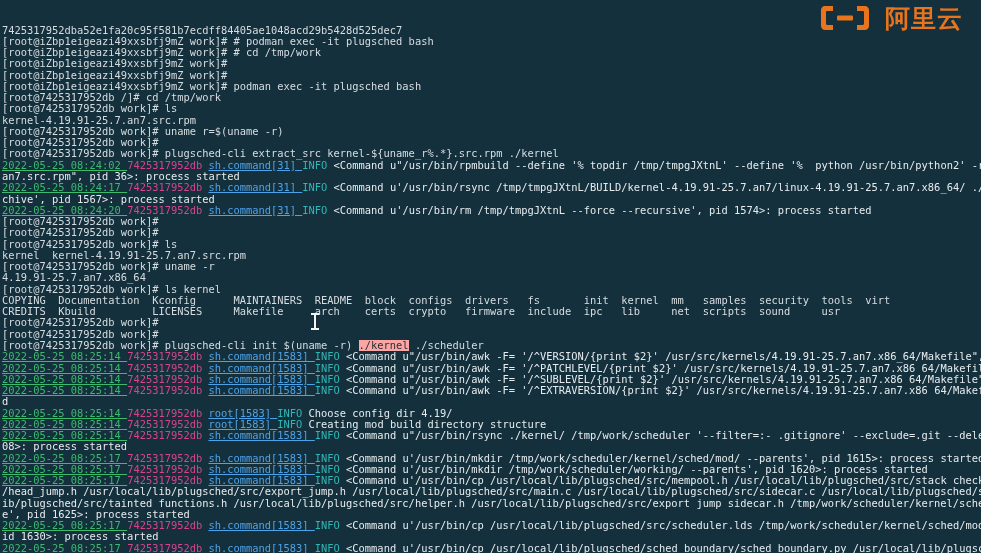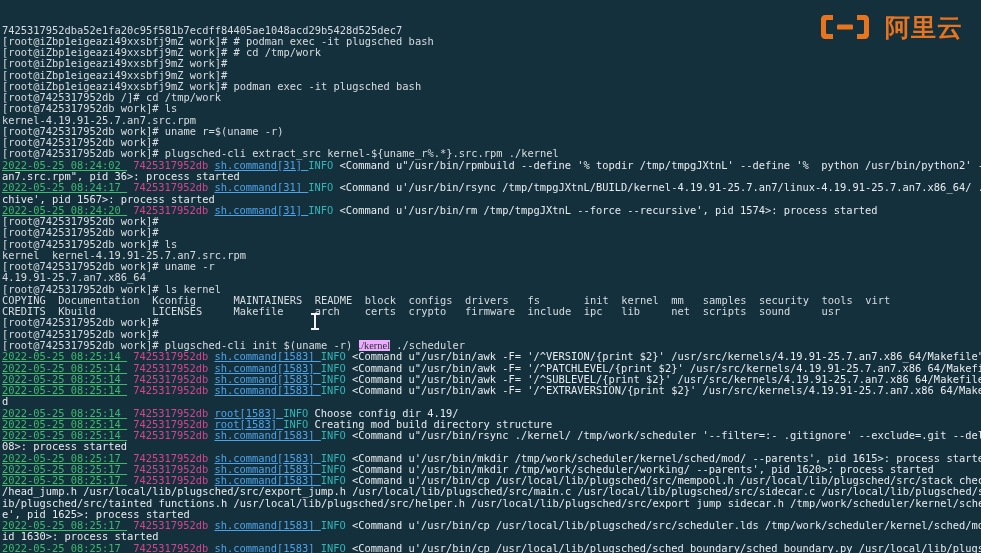--- a/index.html
+++ b/index.html
@@ -24,28 +24,27 @@
     white-space: pre;
   }
   .line {
     height: 11.27px;
     white-space: pre;
     overflow: hidden;
   }
   
   .c-def   { color: #d6dde0; }
   .c-ts    { color: #3dba6e; text-decoration: underline; }          
-  .c-host  { color: #d8438f; margin-left: 6px; }          
+  .c-host  { color: #d8438f; }          
   .c-mod   { color: #4ea3e8; text-decoration: underline; }          
   .c-info  { color: #2fb6b6; }          
   .c-white { color: #e6ecee; }
   .sel {
-    background: #f0abfc;
+    background: #fca5a5;
     color: #1d2d33;
-    font-family: Liberation Serif, serif;
   }
   
   .ibeam {
     position: absolute;
     width: 2px;
     height: 13px;
     background: #f2f4f5;
     box-shadow: 0 0 0 1px rgba(20,40,50,.7);
   }
   .ibeam::before, .ibeam::after {
@@ -55,21 +54,21 @@
     width: 8px;
     height: 2px;
     background: #f2f4f5;
   }
   .ibeam::before { top: -2px; }
   .ibeam::after  { bottom: -2px; }
 
   
   #logo {
     position: absolute;
-    top: 13px;
+    top: 4px;
     right: 18px;
     display: flex;
     align-items: center;
     gap: 16px;
     pointer-events: none;
     justify-content: center;
   }
   #logo .mark { display: block; }
   #logo .word {
     font-family: "DejaVu Sans", "Liberation Sans", sans-serif;

